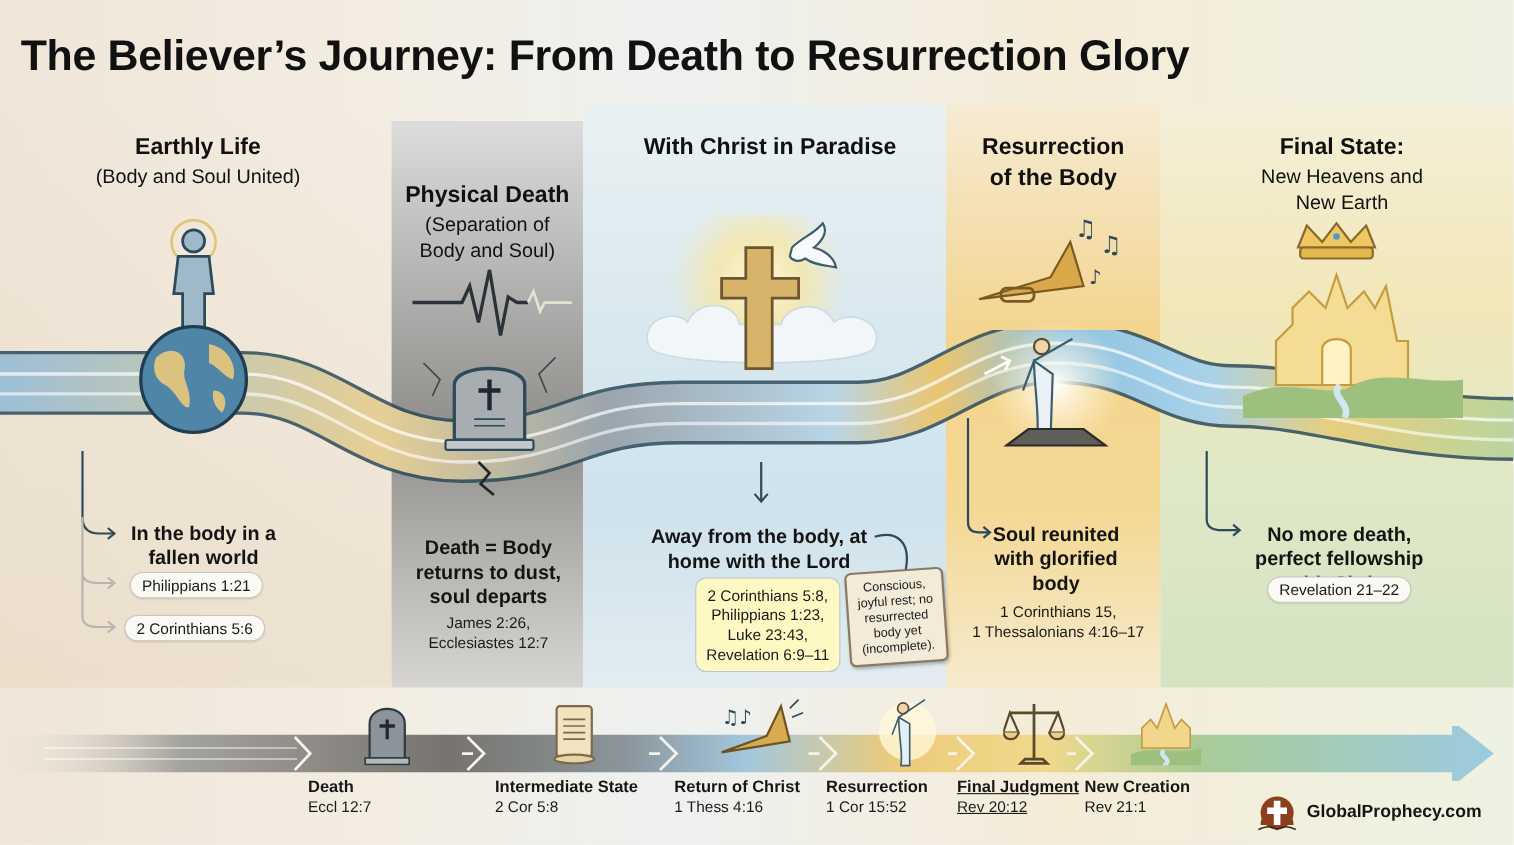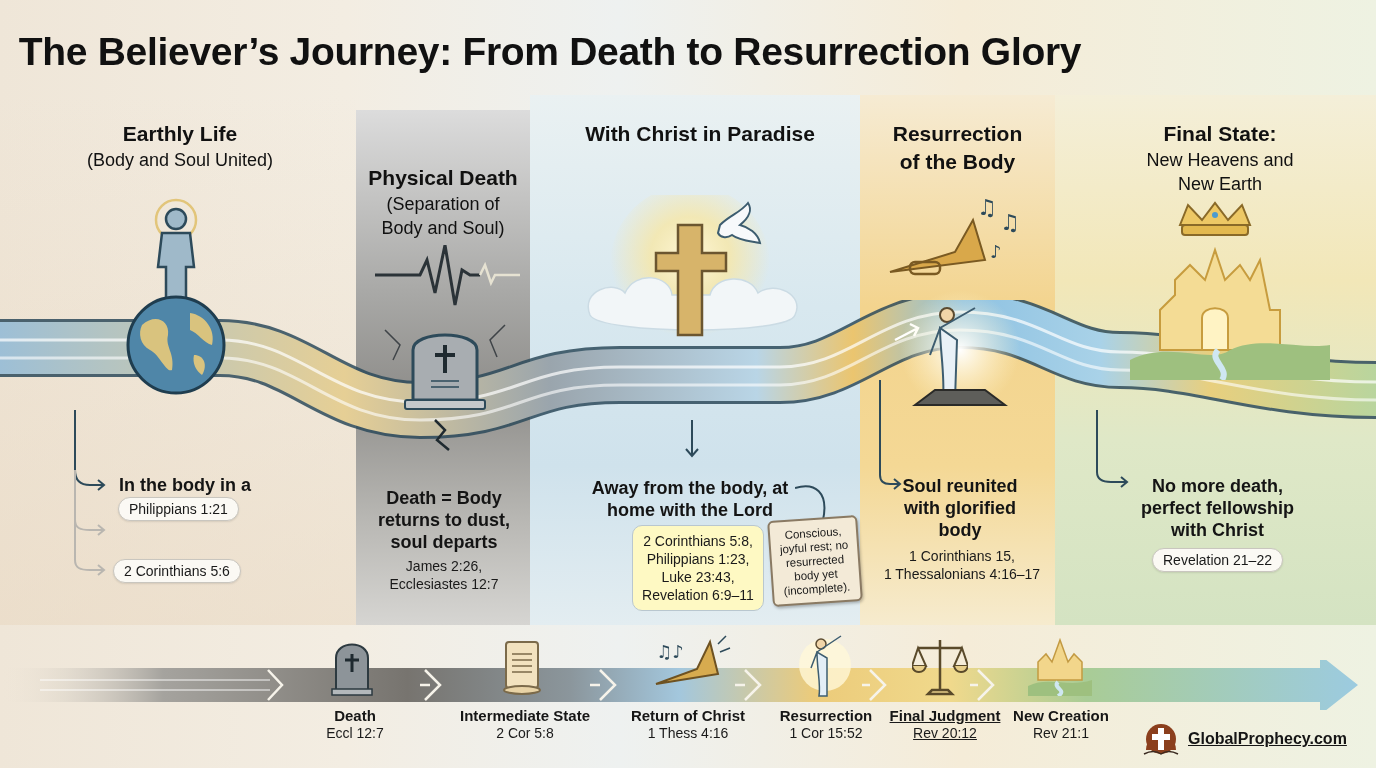--- a/index.html
+++ b/index.html
@@ -42,26 +42,26 @@
   }
   .note-card {
     position: absolute; background: #f3ead7; border: 2px solid #8a7a63; border-radius: 6px;
     padding: 6px 4px; font-size: 11.5px; line-height: 14px; text-align: center; color: #1a1a1a;
     transform: rotate(-4deg); box-shadow: 1px 2px 3px rgba(0,0,0,0.25);
   }
   .connector { position: absolute; }
 
   
   .timeline-bar { position: absolute; left: 0; top: 660px; width: 1376px; height: 50px; }
-  .tl-label { position: absolute; text-align: center; width: 150px; }
+  .tl-label { position: absolute; width: 150px; }
   .tl-label .t { font-size: 15px; font-weight: 700; color: #161616; line-height: 18px; }
   .tl-label .r { font-size: 14px; color: #1a1a1a; line-height: 17px; }
   .tl-icon { position: absolute; }
   .brand { position: absolute; left: 1142px; top: 722px; display: flex; align-items: center; gap: 8px; }
-  .brand-text { font-size: 16px; font-weight: 700; color: #151515; text-decoration: underline; }
+  .brand-text { font-size: 16px; font-weight: 700; color: #151515; }
 </style>
 </head>
 <body>
 
 <div class="band band-earthly"></div>
 <div class="band band-death"></div>
 <div class="band band-inter"></div>
 <div class="band band-resur"></div>
 <div class="band band-final"></div>
 
@@ -171,21 +171,21 @@
   <path d="M88,150 C78,160 100,168 92,180" stroke="#cfe7f2" stroke-width="6" fill="none"></path>
 </svg>
 
 <svg class="connector" style="left:70px;top:410px;" width="40" height="170" viewBox="0 0 40 170">
   <path d="M5,0 L5,60 C5,72 12,75 20,75 L34,75" fill="none" stroke="#2d4a5a" stroke-width="2"></path>
   <path d="M28,70 L34,75 L28,80" fill="none" stroke="#2d4a5a" stroke-width="2"></path>
   <path d="M5,60 L5,150 C5,158 10,160 20,160 L34,160 M5,110 C5,118 10,120 20,120 L34,120" fill="none" stroke="#b9b6b0" stroke-width="2"></path>
   <path d="M28,115 L34,120 L28,125 M28,155 L34,160 L28,165" fill="none" stroke="#b9b6b0" stroke-width="2"></path>
 </svg>
 <div class="desc" style="left:115px;top:474px;width:140px;">In the body in a fallen world</div>
-<div class="pill" style="left:118px;top:497px;">Philippians 1:21</div>
+<div class="pill" style="left:118px;top:520px;">Philippians 1:21</div>
 <div class="pill" style="left:113px;top:559px;">2 Corinthians 5:6</div>
 
 <div class="desc" style="left:366px;top:487px;width:156px;">Death = Body returns to dust, soul departs</div>
 <div class="ref" style="left:366px;top:557px;width:156px;">
   <div>James 2:26,</div>
   <div>Ecclesiastes 12:7</div>
 </div>
 
 <svg class="connector" style="left:684px;top:420px;" width="16" height="40" viewBox="0 0 16 40">
   <path d="M8,0 L8,36 M2,29 L8,36 L14,29" fill="none" stroke="#2d4a5a" stroke-width="2"></path>
@@ -208,21 +208,21 @@
 <div class="desc" style="left:900px;top:475px;width:120px;">Soul reunited with glorified body</div>
 <div class="ref" style="left:872px;top:547px;width:180px;">
   <div>1 Corinthians 15,</div>
   <div>1 Thessalonians 4:16–17</div>
 </div>
 
 <svg class="connector" style="left:1093px;top:410px;" width="40" height="80" viewBox="0 0 40 80">
   <path d="M4,0 L4,62 C4,70 10,72 18,72 L34,72 M28,67 L34,72 L28,77" fill="none" stroke="#2d4a5a" stroke-width="2"></path>
 </svg>
 <div class="desc" style="left:1130px;top:475px;width:175px;">No more death, perfect fellowship with Christ</div>
-<div class="pill" style="left:1152px;top:548px;">Revelation 21–22</div>
+<div class="pill" style="left:1152px;top:524px;">Revelation 21–22</div>
 
 <svg class="timeline-bar" viewBox="0 0 1376 50">
   <defs>
     <linearGradient id="tlGrad" x1="0" x2="1" y1="0" y2="0">
       <stop offset="0" stop-color="#efe6d8" stop-opacity="0"></stop>
       <stop offset="0.12" stop-color="#a5a39e"></stop>
       <stop offset="0.3" stop-color="#77746f"></stop>
       <stop offset="0.42" stop-color="#8b969c"></stop>
       <stop offset="0.5" stop-color="#a3c7dd"></stop>
       <stop offset="0.6" stop-color="#eccb7a"></stop>

